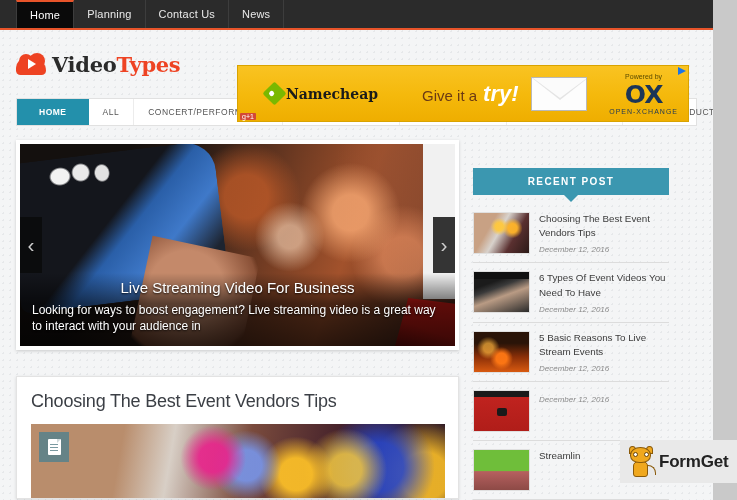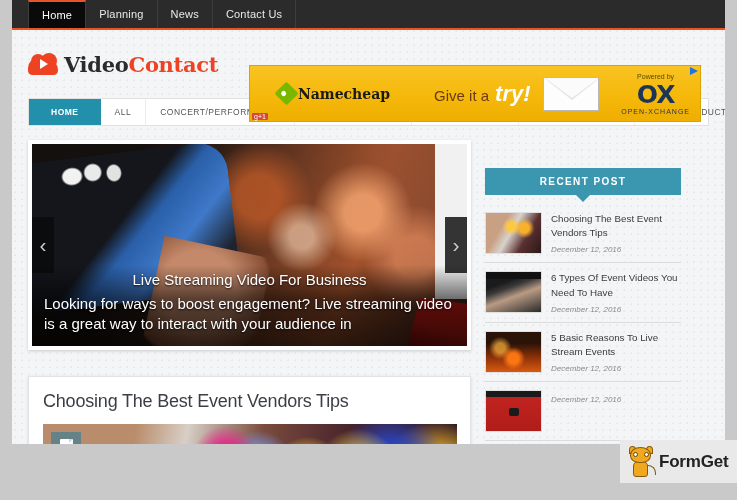--- a/index.html
+++ b/index.html
@@ -11,21 +11,21 @@
   }
   #page {
     position: relative;
     width: 737px; height: 500px;
     background: #c9c9c9;
   }
 
   
   .site {
     position: absolute;
-    left: 12px; top: 0; width: 713px; height: 444px;
+    left: 0; top: 0; width: 713px; height: 500px;
     background: #f4f5f6;
     background-image: radial-gradient(#e6e8ea 1px, transparent 1px);
     background-size: 7px 7px;
     overflow: hidden;
   }
 
   
   .topbar {
     position: relative;
     height: 30px;
@@ -233,21 +233,21 @@
     padding: 6px 12px 12px 12px;
     background: linear-gradient(180deg, rgba(0,0,0,0) 0%, rgba(0,0,0,.55) 42%, rgba(0,0,0,.72) 100%);
     color:#fff;
   }
   .slide-title {
     font-size: 15px; font-weight: normal; text-align:center;
     text-shadow: 0 1px 2px rgba(0,0,0,.8);
     margin-bottom: 6px;
   }
   .slide-sub {
-    font-size: 15px; line-height: 1.35;
+    font-size: 12px; line-height: 1.35;
     text-shadow: 0 1px 2px rgba(0,0,0,.9);
   }
   .slide-arrow {
     position:absolute; top:50%; transform: translateY(-50%);
     width: 22px; height: 56px;
     background: rgba(10,10,10,.82);
     color:#cfcfcf; font-size: 21px;
     display:flex; align-items:center; justify-content:center;
     cursor:pointer; user-select:none;
   }
@@ -427,37 +427,37 @@
   <div class="site">
 
     <div class="topbar">
       <div class="nav-item active">
         <span>Home</span>
       </div>
       <div class="nav-item">
         <span>Planning</span>
       </div>
       <div class="nav-item">
+        <span>Contact Us</span>
+      </div>
+      <div class="nav-item">
         <span>News</span>
-      </div>
-      <div class="nav-item">
-        <span>Contact Us</span>
       </div>
     </div>
 
     <div class="header">
       <a class="logo">
         <span class="logo-mark">
           <span class="puff"></span>
             <span class="puff2"></span>
           <span class="cloud"></span>
             <span class="play"></span>
         </span>
         <span class="logo-text">
-          <span class="lt-live">Video</span><span class="lt-stream">Contact</span>
+          <span class="lt-live">Video</span><span class="lt-stream">Types</span>
         </span>
       </a>
 
       <div class="ad">
         <div class="ad-namecheap">
           <span class="nc-logo"></span>
           <span class="nc-text">Namecheap</span>
         </div>
         <div class="ad-mid">
           <span class="ad-give">Give it a</span>

